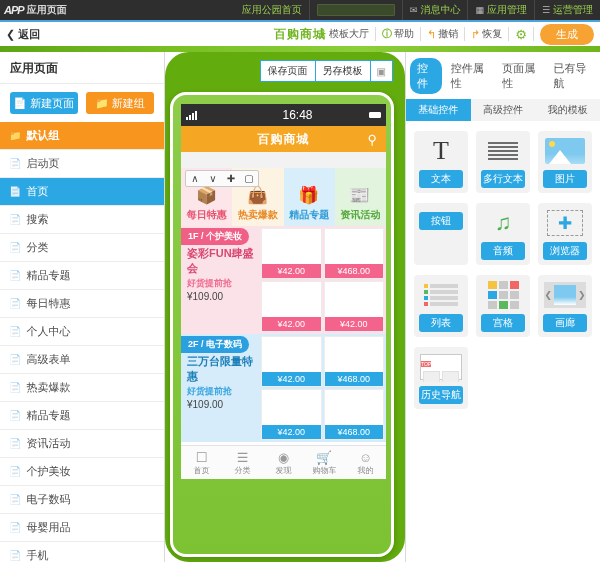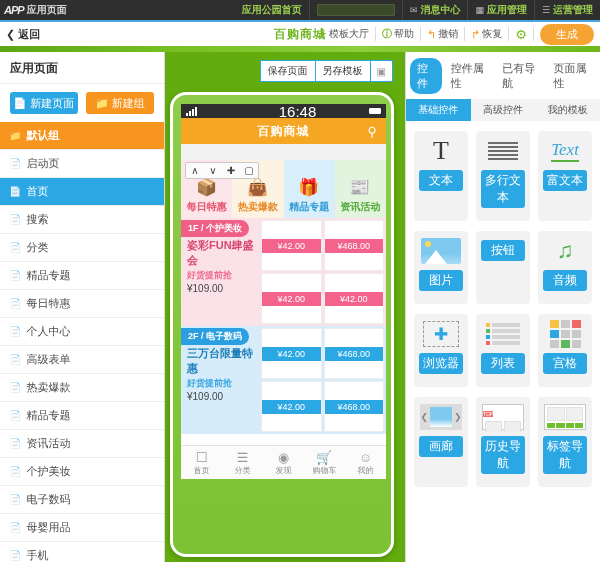--- a/index.html
+++ b/index.html
@@ -14,21 +14,21 @@
   .topbar {
     height: 20px; background: #2e2e2e; color: #cfcfcf;
     display: flex; align-items: center; position: relative;
   }
   .topbar-logo { display: flex; align-items: center; gap: 3px; padding-left: 4px; }
   .logo-mark {
     font-size: 11px; font-weight: bold; color: #e9e9e9;
     font-style: italic; letter-spacing: -1px;
   }
   .logo-text { font-size: 10px; color: #d8d8d8; font-weight: bold; }
-  .topbar-right { margin-left: auto; display: flex; align-items: flex-end; height: 100%; font-weight: bold; }
+  .topbar-right { margin-left: auto; display: flex; align-items: flex-end; height: 100%; }
   .tb-item {
     display: flex; align-items: center; gap: 3px;
     padding: 0 7px; height: 100%; color: #d2d2d2; font-size: 10px;
     border-left: 1px solid #454545; white-space: nowrap;
   }
   .tb-item.nobord { border-left: none; }
   .tb-search {
     width: 78px; height: 12px; background: #3c4a2c;
     border: 1px solid #4e5f3a; border-radius: 1px;
   }
@@ -98,21 +98,21 @@
     height: 28px; display: flex; align-items: center; gap: 5px;
     padding-left: 9px; font-size: 11px; color: #4a4a4a;
     border-bottom: 1px solid #ececec;
   }
   .sb-row.group { background: #f7951e; color: #fff; font-weight: bold; }
   .sb-row.active { background: #2ba7e4; color: #fff; }
   .sb-ic { font-size: 10px; opacity: .85; }
 
   
   .canvas {
-    flex: 1; background: #63ac0e; position: relative; overflow: hidden;
+    flex: 1; background: #63ac0e; position: relative; overflow: hidden; border-radius: 24px;
   }
   .canvas-btns {
     position: absolute; top: 8px; right: 12px; display: flex; gap: 0; z-index: 5;
   }
   .cv-btn {
     background: #fff; border: 1px solid #2ba7e4; color: #333;
     font-size: 10px; padding: 3px 7px; border-right: none;
   }
   .cv-btn:last-child { border-right: 1px solid #2ba7e4; }
   .cv-btn.icon { padding: 3px 6px; color: #999; }
@@ -123,22 +123,22 @@
     background: linear-gradient(180deg,#8dcd4a 0%, #82c63a 60%, #7cc233 100%);
     border: 3px solid #ffffff; border-radius: 16px;
     box-shadow: 0 2px 6px rgba(0,0,0,.2);
     overflow: hidden;
   }
   .phone-screen {
     position: absolute; left: 8px; top: 9px; width: 205px; height: 375px;
     background: #fff; overflow: hidden;
   }
   .st-bar {
-    height: 14px; background: #2f2f2f; color: #fff; display: flex;
-    align-items: center; justify-content: center; position: relative; font-size: 15px; padding-left: 28px;
+    height: 22px; background: #2f2f2f; color: #fff; display: flex;
+    align-items: center; justify-content: center; position: relative; font-size: 12px; padding-left: 28px;
   }
   .st-sig { position: absolute; left: 5px; display: flex; align-items: flex-end; gap: 1px; }
   .st-sig i { display: block; width: 2px; background: #fff; }
   .st-batt {
     position: absolute; right: 5px; width: 12px; height: 6px;
     border: 1px solid #fff; border-radius: 1px; background: #fff;
   }
   .app-head {
     height: 26px; background: #f5a623; color: #fff;
     display: flex; align-items: center; justify-content: center;
@@ -184,21 +184,21 @@
     position: absolute; left: 0; top: 2px;
     color: #fff; font-size: 9px; font-weight: bold;
     padding: 2px 7px; border-radius: 0 9px 9px 0;
   }
   .floor-grid {
     flex: 1; display: grid; grid-template-columns: 1fr 1fr;
     grid-template-rows: 1fr 1fr; gap: 2px; padding: 2px;
   }
   .prod {
     background: #fff; border: 1px solid #ececec;
-    display: flex; flex-direction: row; align-items: center; justify-content: flex-end;
+    display: flex; flex-direction: column; align-items: center; justify-content: flex-end;
     position: relative; overflow: hidden;
   }
   .prod .img { flex: 1; width: 100%; }
   .prod .price {
     width: 100%; text-align: center; color: #fff; font-size: 9px;
     padding: 2px 0;
   }
   .f1 { background: #fbe2e9; }
   .f1 .floor-tag { background: #ef5f86; }
   .f1 .f-title { color: #d94872; }
@@ -244,22 +244,22 @@
   }
   .wcell {
     background: #f2f2f2; border-radius: 4px; padding: 5px 5px 0;
     display: flex; flex-direction: column; align-items: center;
   }
   .wthumb {
     width: 100%; height: 30px; display: flex; align-items: center;
     justify-content: center; overflow: hidden;
   }
   .wlabel {
-    margin-top: 4px; margin-bottom: 13px; width: 100%;
-    background: #2ba7e4; color: #fff; font-size: 12px;
+    margin-top: 4px; margin-bottom: 5px; width: 100%;
+    background: #2ba7e4; color: #fff; font-size: 10px;
     text-align: center; border-radius: 3px; padding: 2px 0;
   }
   
   .th-T { font-family: "Liberation Serif", serif; font-size: 26px; color: #3a3a3a; line-height: 28px; }
   .th-lines { width: 30px; }
   .th-lines i { display: block; height: 2px; background: #6d6d6d; margin: 2px 0; }
   .th-text { font-family: "Liberation Serif", serif; font-size: 17px; color: #39a5dc; font-style: italic; border-bottom: 2px solid #5ab23e;}
   .th-pic {
     width: 40px; height: 26px; background: linear-gradient(180deg,#7ec9ef 60%, #a8dcf5 100%);
     position: relative; overflow: hidden; border-radius: 2px;
@@ -570,22 +570,22 @@
         </div>
 
       </div>
     </div>
   </div>
 
   <div class="rpanel">
     <div class="rp-tabs">
       <div class="rp-tab active">控件</div>
       <div class="rp-tab">控件属性</div>
+      <div class="rp-tab">页面属性</div>
       <div class="rp-tab">已有导航</div>
-      <div class="rp-tab">页面属性</div>
     </div>
     <div class="rp-sub">
       <div class="rp-subtab active">基础控件</div>
       <div class="rp-subtab">高级控件</div>
       <div class="rp-subtab">我的模板</div>
     </div>
 
     <div class="wgrid">
 
       <div class="wcell">
@@ -601,26 +601,20 @@
               <i></i>
               <i></i>
               <i></i>
               <i></i>
               <i></i>
             </span>
         </div>
         <div class="wlabel">多行文本</div>
       </div>
 
-      <div class="wcell">
-        <div class="wthumb">
-            <span class="th-text">Text</span>
-          </div>
-        <div class="wlabel">富文本</div>
-      </div>
 
       <div class="wcell">
         <div class="wthumb">
           <span class="th-pic">
               <i class="sun"></i>
               <i class="mt"></i>
             </span>
         </div>
         <div class="wlabel">图片</div>
       </div>
@@ -702,34 +696,17 @@
             <span class="top">TOP</span>
             <span class="bd">
                 <i></i>
                 <i></i>
               </span>
           </span>
         </div>
         <div class="wlabel">历史导航</div>
       </div>
 
-      <div class="wcell">
-        <div class="wthumb">
-          <span class="th-tab">
-            <span class="bd">
-                <i></i>
-                <i></i>
-              </span>
-            <span class="ft">
-                <b></b>
-                <b></b>
-                <b></b>
-                <b></b>
-              </span>
-          </span>
-        </div>
-        <div class="wlabel">标签导航</div>
-      </div>
 
     </div>
   </div>
 
 </div>
 
 </body></html>

